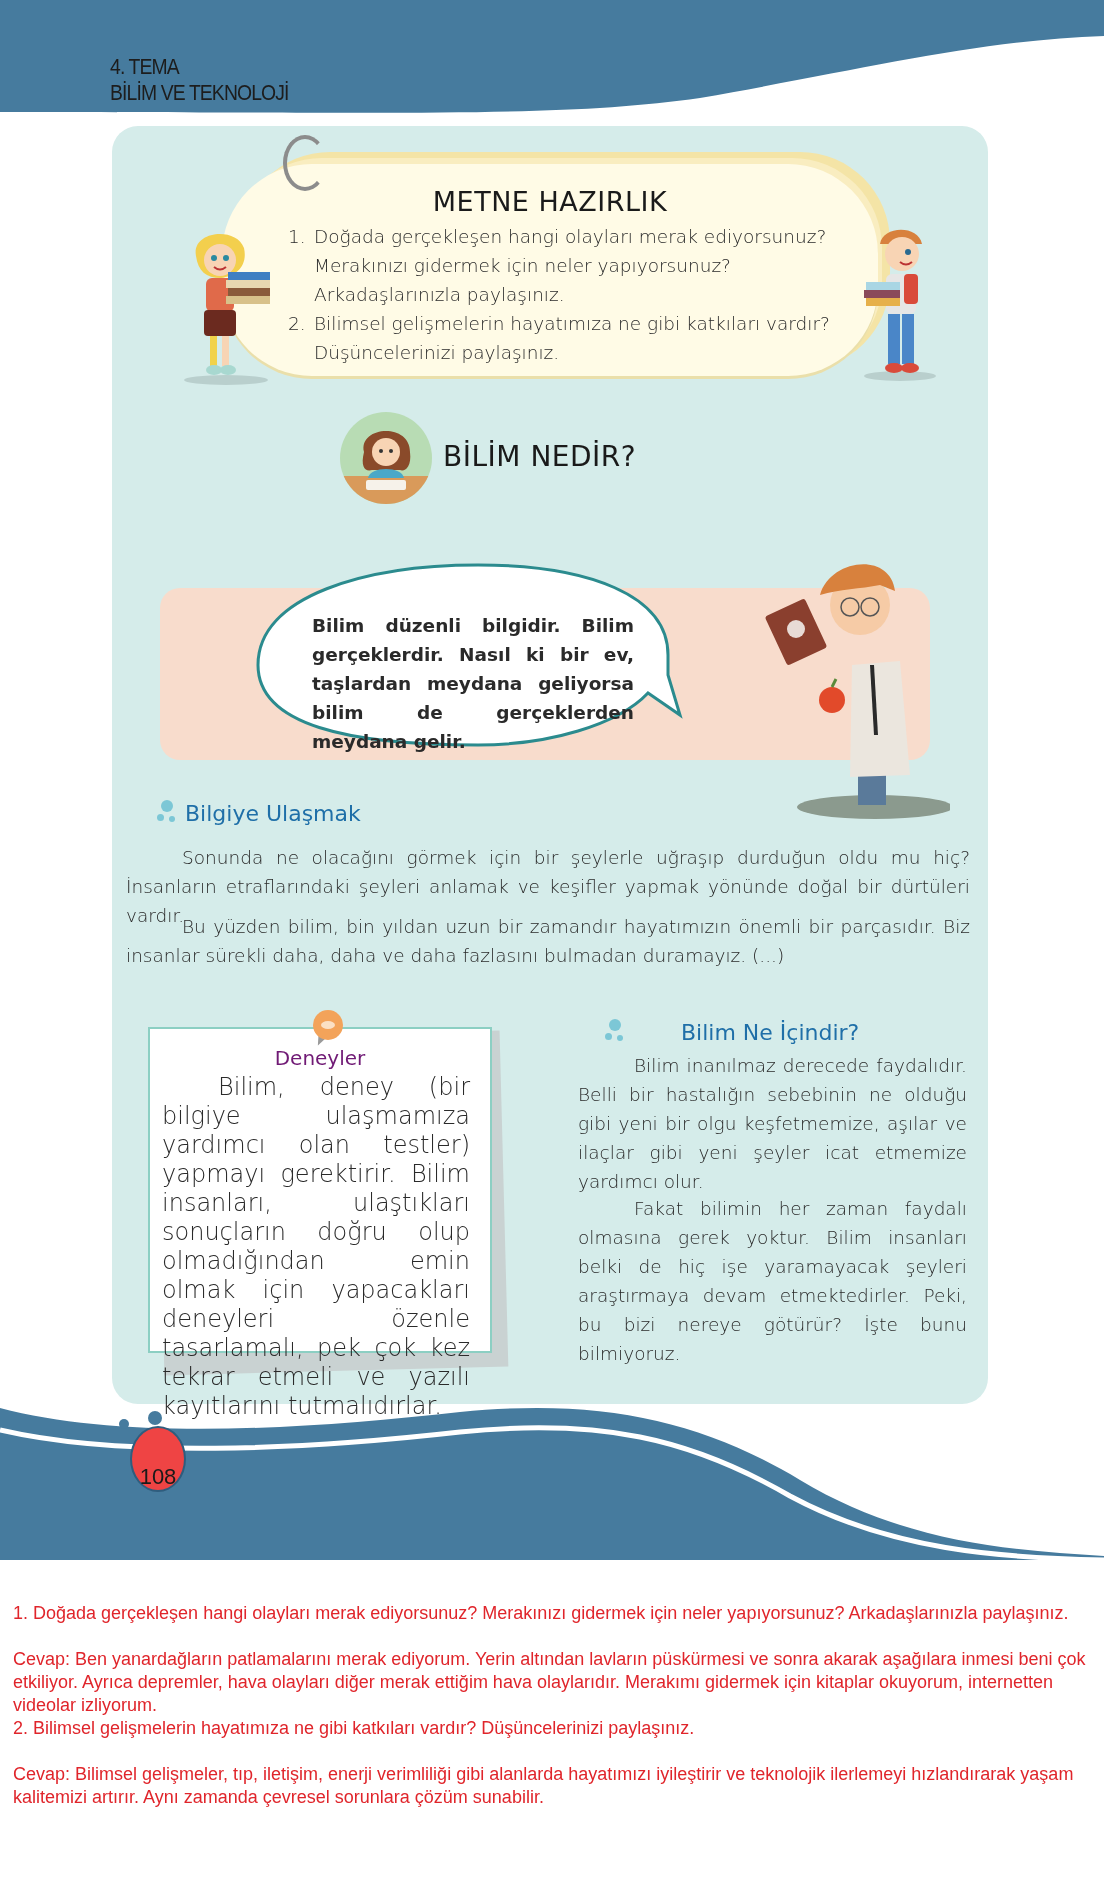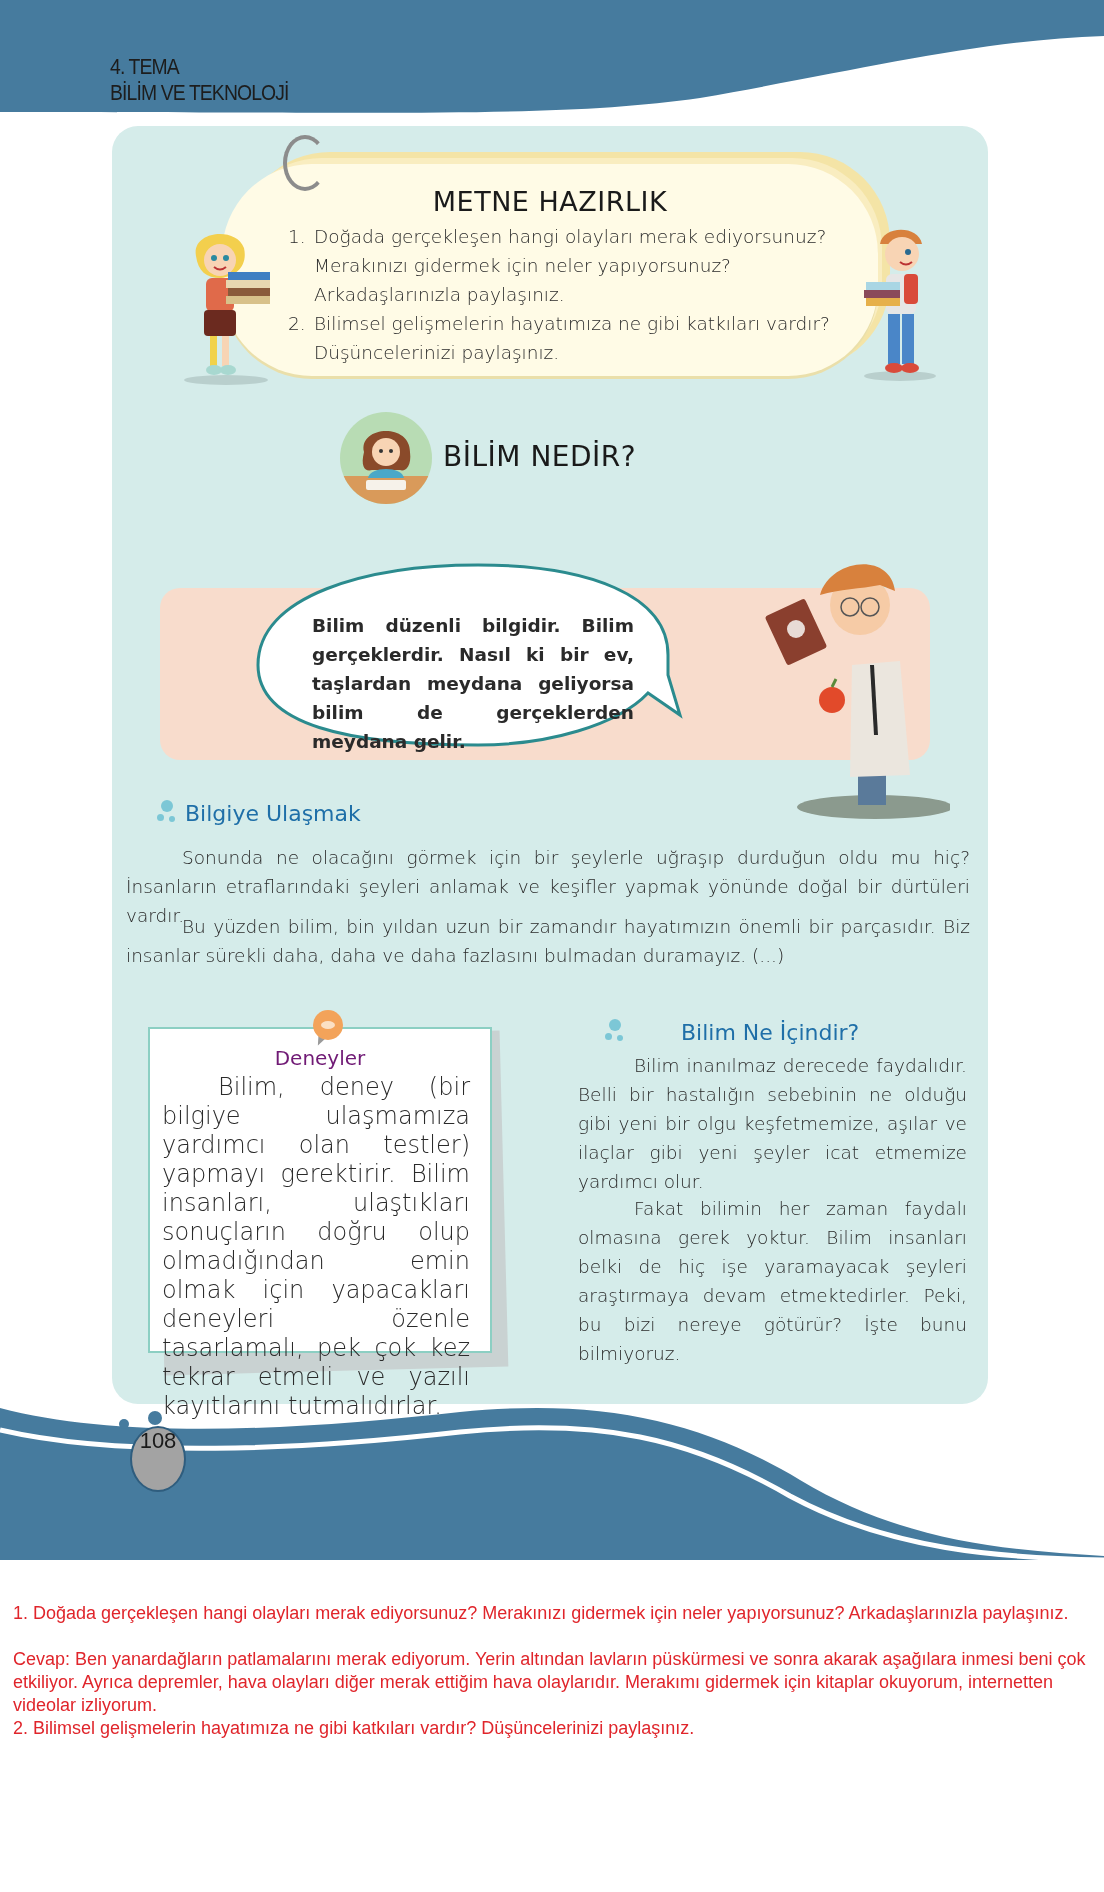--- a/index.html
+++ b/index.html
@@ -51,21 +51,21 @@
   .note-shadow { position: absolute; left: 160px; top: 1035px; width: 344px; height: 336px; background: #c9d2d2; transform: rotate(-1.5deg); }
   .note { position: absolute; left: 148px; top: 1027px; width: 344px; height: 326px; background: #ffffff; border: 2px solid #8ccfc3; }
   .pin { position: absolute; left: 313px; top: 1010px; width: 30px; height: 30px; border-radius: 50%; background: #f3a35a; }
   .pin-inner { position: absolute; left: 321px; top: 1021px; width: 14px; height: 8px; border-radius: 50%; background: #fbe0c4; }
   .pin-tail { position: absolute; left: 316px; top: 1036px; width: 0; height: 0; border-left: 4px solid transparent; border-right: 4px solid transparent; border-top: 10px solid #9a9a9a; transform: rotate(25deg); }
   .note-title { position: absolute; left: 148px; top: 1046px; width: 344px; text-align: center; font-size: 20px; color: #701a75; }
   .note-text { position: absolute; left: 162px; top: 1073px; width: 308px; font-size: 24px; line-height: 29px; color: #2a2a2a; text-align: justify; font-weight: 300; }
 
   
   .footer-wave { position: absolute; left: 0; top: 1380px; width: 1104px; height: 180px; }
-  .page-badge { position: absolute; left: 130px; top: 1426px; width: 56px; height: 66px; border-radius: 50%; background: #a3a3a3; border: 2px solid #2f5d7e; display: flex; align-items: flex-start; justify-content: center; font-family: "Liberation Sans", sans-serif; font-size: 22px; color: #1a1a1a; }
+  .page-badge { position: absolute; left: 130px; top: 1426px; width: 56px; height: 66px; border-radius: 50%; background: #ef4444; border: 2px solid #2f5d7e; display: flex; align-items: flex-end; justify-content: center; font-family: "Liberation Sans", sans-serif; font-size: 22px; color: #1a1a1a; }
 
   
   .answers { position: absolute; left: 13px; top: 1602px; width: 1080px; font-family: "Liberation Sans", sans-serif; font-size: 18px; line-height: 23px; color: #e0252b; }
   .answers p { margin: 0; }
   .answers .gap { height: 23px; }
 </style>
 </head>
 <body>
 
 <div class="page">
@@ -217,13 +217,14 @@
     <span>108</span>
   </div>
 </div>
 
 <div class="answers">
   <p>1. Doğada gerçekleşen hangi olayları merak ediyorsunuz? Merakınızı gidermek için neler yapıyorsunuz? Arkadaşlarınızla paylaşınız.</p>
   <div class="gap"></div>
   <p>Cevap: Ben yanardağların patlamalarını merak ediyorum. Yerin altından lavların püskürmesi ve sonra akarak aşağılara inmesi beni çok etkiliyor. Ayrıca depremler, hava olayları diğer merak ettiğim hava olaylarıdır. Merakımı gidermek için kitaplar okuyorum, internetten videolar izliyorum.</p>
   <p>2. Bilimsel gelişmelerin hayatımıza ne gibi katkıları vardır? Düşüncelerinizi paylaşınız.</p>
   <div class="gap"></div>
+  <p>Cevap: Bilimsel gelişmeler, tıp, iletişim, enerji verimliliği gibi alanlarda hayatımızı iyileştirir ve teknolojik ilerlemeyi hızlandırarak yaşam kalitemizi artırır. Aynı zamanda çevresel sorunlara çözüm sunabilir.</p>
 </div>
 
 </body></html>

